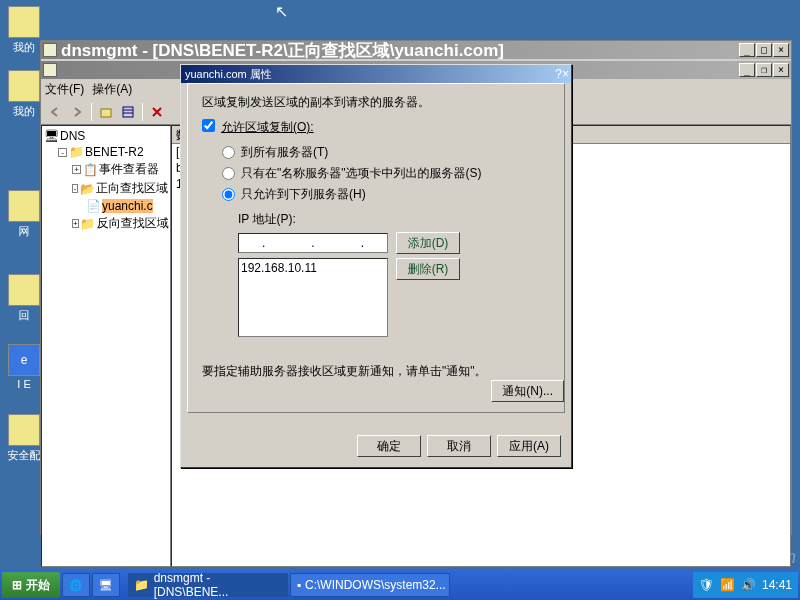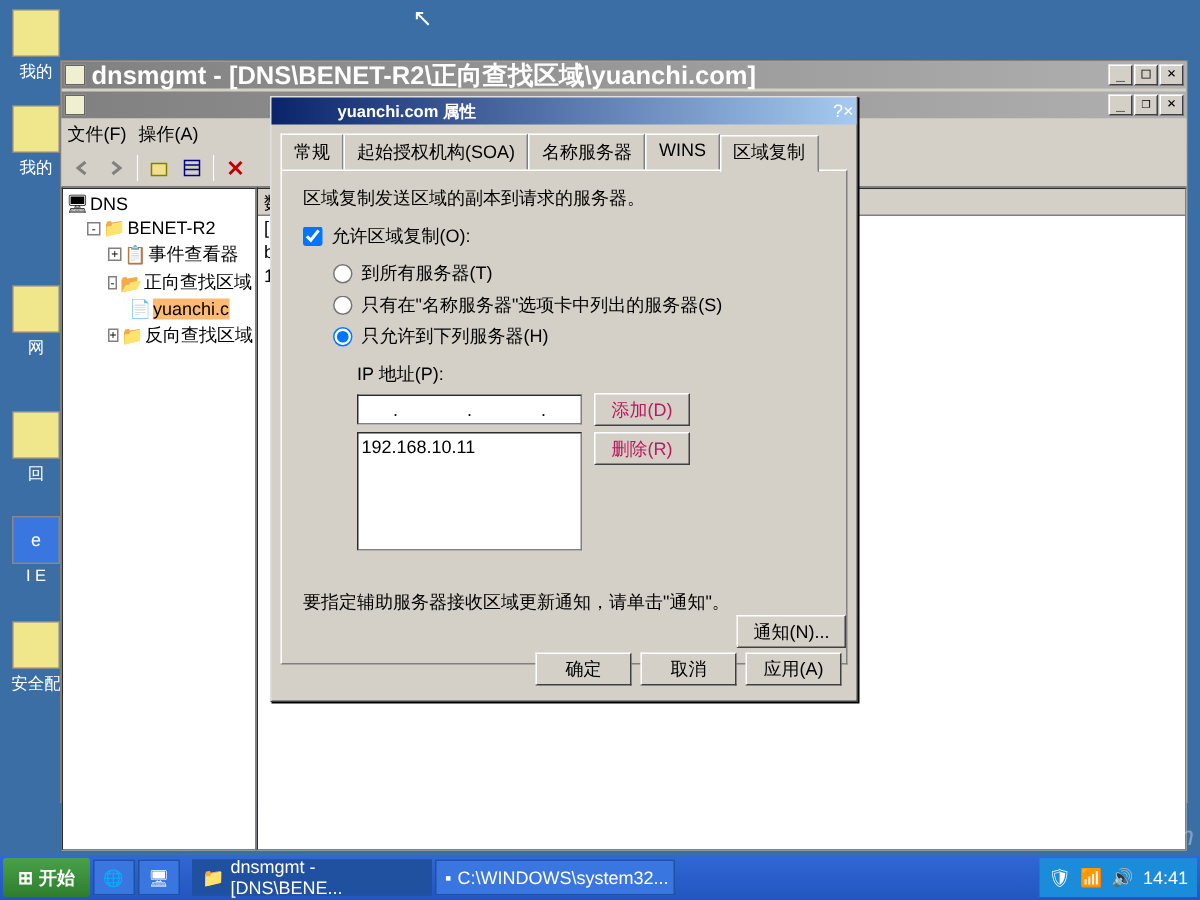--- a/index.html
+++ b/index.html
@@ -32,38 +32,38 @@
 .tree-item .exp { width: 9px; height: 9px; border: 1px solid #808080; font-size: 8px; line-height: 7px; text-align: center; background: white; }
 .tree-item .ticon { width: 14px; height: 14px; }
 .tree-item.sel .tlabel { background: #fdba74; }
 
 .listpane { flex: 1; background: white; border: 1px inset #808080; }
 .listhead { height: 18px; background: #d4d0c8; border-bottom: 1px solid #808080; padding-left: 4px; line-height: 18px; }
 .listrow { padding: 1px 4px; }
 
 .dialog { position: absolute; left: 180px; top: 64px; width: 392px; height: 404px; background: #d4d0c8; border: 1px solid #404040; border-top-color: #dfdfdf; border-left-color: #dfdfdf; box-shadow: 1px 1px 0 #000; }
 .dlg-title { height: 18px; background: linear-gradient(to right, #0a246a, #a6caf0); display: flex; align-items: center; padding: 0 2px; color: white; }
-.dlg-title .t { flex: 1; font-weight: bold; font-size: 11px; padding-left: 2px; margin-left: 40px; }
+.dlg-title .t { flex: 1; font-weight: normal; font-size: 11px; padding-left: 2px; }
 
 .tabs { display: flex; margin: 6px 6px 0 6px; }
 .tab { padding: 3px 8px; background: #d4d0c8; border: 1px solid #808080; border-bottom: none; border-top-color: #fff; border-left-color: #fff; font-size: 12px; position: relative; }
 .tab.active { background: #d4d0c8; z-index: 2; top: 1px; padding-top: 2px; border-bottom: 1px solid #d4d0c8; margin-bottom: -1px; }
 .tabpanel { margin: 0 6px 6px 6px; border: 1px solid #fff; border-right-color: #808080; border-bottom-color: #808080; height: 330px; padding: 10px 14px; position: relative; }
 
-.chk { display: flex; align-items: center; gap: 6px; margin: 8px 0; }
+.chk { display: flex; gap: 6px; margin: 8px 0; text-decoration: underline; }
 .chk input { width: 13px; height: 13px; }
 .radio-group { padding-left: 20px; }
 .radio-group label { display: flex; align-items: center; gap: 6px; margin: 4px 0; }
 
 .ipfield { display: flex; margin: 4px 0 4px 36px; align-items: center; gap: 8px; }
 .ipbox { width: 150px; height: 20px; background: white; border: 1px inset #808080; display: flex; align-items: center; justify-content: space-around; }
 .ipbox span { width: 4px; text-align: center; }
 
 .btn { height: 22px; padding: 0 10px; background: #d4d0c8; border: 1px solid #fff; border-right-color: #404040; border-bottom-color: #404040; min-width: 64px; }
-.btn:disabled { color: #be185d; }
+.btn:disabled { color: #14532d; }
 
 .listbox { width: 150px; height: 79px; background: white; border: 1px inset #808080; padding: 2px; margin-left: 36px; }
 
 .dlg-buttons { position: absolute; right: 10px; bottom: 10px; display: flex; gap: 6px; }
 
 .taskbar { position: absolute; left: 0; bottom: 0; width: 800px; height: 30px; background: linear-gradient(to bottom, #3168d5, #2255c0); display: flex; align-items: center; padding: 0 2px; }
 .start { height: 26px; padding: 0 10px; background: linear-gradient(to bottom, #49a149, #2e7d2e); color: white; font-weight: bold; border-radius: 2px; display: flex; align-items: center; gap: 4px; }
 .taskbtn { height: 24px; padding: 0 6px; background: #3a76e0; border: 1px solid #2050a0; color: white; display: flex; align-items: center; gap: 4px; max-width: 160px; margin-left: 2px; font-size: 11px; }
 .taskbtn.active { background: #2050a0; }
 .tray { margin-left: auto; background: #1a8cda; height: 26px; display: flex; align-items: center; padding: 0 6px; gap: 6px; color: white; font-size: 11px; }
@@ -199,27 +199,20 @@
       <div class="listrow">192.168.10.10</div>
     </div>
   </div>
 </div>
 
 <div class="dialog">
   <div class="dlg-title">
     <div class="t">yuanchi.com 属性</div>
     <div class="winbtn">?</div>
     <div class="winbtn">×</div>
-  </div>
-  <div class="tabs">
-    <div class="tab">常规</div>
-    <div class="tab">起始授权机构(SOA)</div>
-    <div class="tab">名称服务器</div>
-    <div class="tab">WINS</div>
-    <div class="tab active">区域复制</div>
   </div>
   <div class="tabpanel">
     <div>区域复制发送区域的副本到请求的服务器。</div>
     <div class="chk">
       <input type="checkbox" checked="" style="">
       <span>允许区域复制(O):</span>
     </div>
     <div class="radio-group">
       <label>
           <input type="radio" name="zt" style="">

